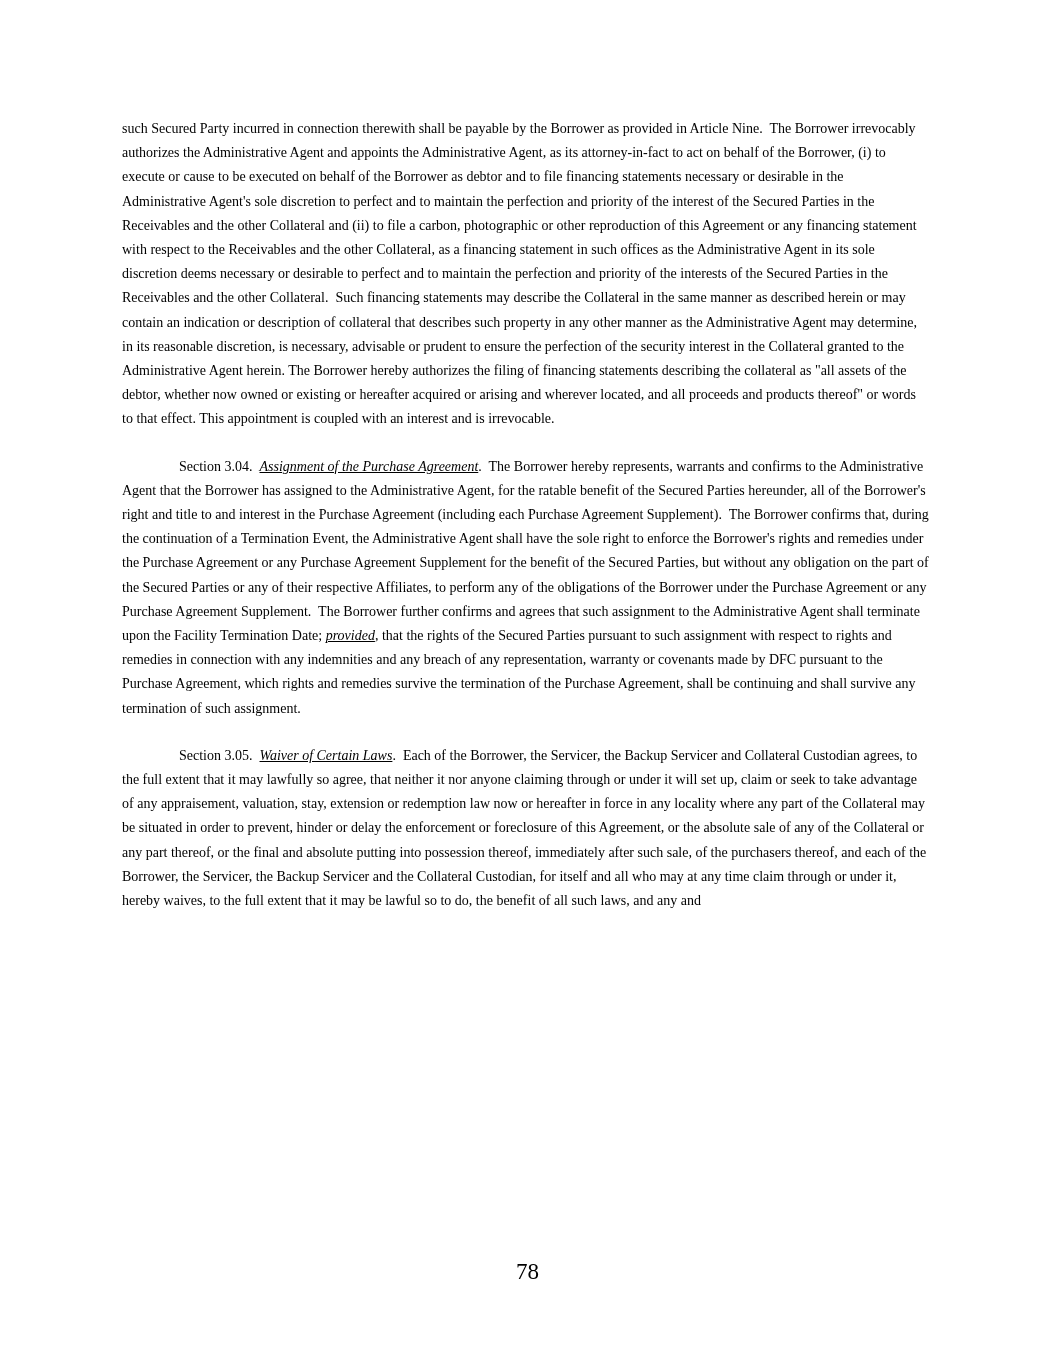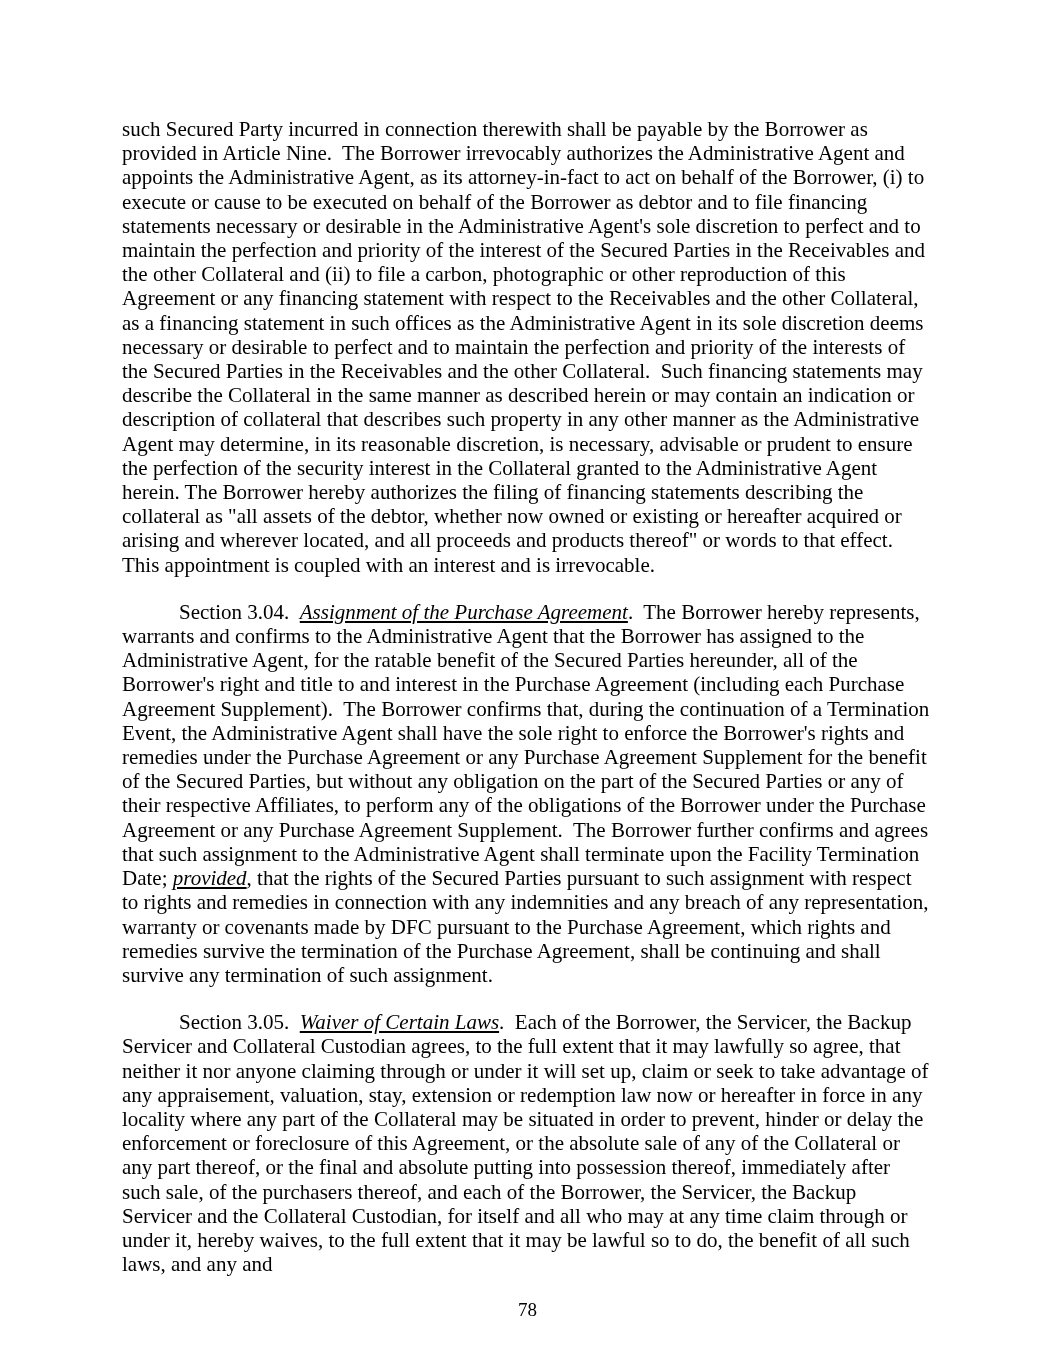--- a/index.html
+++ b/index.html
@@ -13,21 +13,21 @@
     height: 1365px;
     background: #ffffff;
     overflow: hidden;
   }
   .content {
     position: absolute;
     left: 122px;
     top: 117px;
     width: 808px;
     font-family: "Liberation Serif", "DejaVu Serif", serif;
-    font-size: 21px;
+    font-size: 14px;
     line-height: 24.2px;
     color: #000000;
     text-align: left;
   }
   .para {
     margin: 0 0 23px 0;
     white-space: pre-wrap;
   }
   .para.indent {
     text-indent: 57px;
@@ -36,23 +36,22 @@
     text-decoration: underline;
     font-style: italic;
   }
   .footer {
     position: absolute;
     top: 1259px;
     left: 0;
     width: 100%;
     text-align: center;
     font-family: "Liberation Serif", "DejaVu Serif", serif;
-    font-size: 19px;
+    font-size: 23px;
     color: #000000;
-    margin-top: 40px;
   }
 </style>
 </head>
 <body>
 
 <div class="page">
   <div class="content">
       <p class="para"><span class="">such Secured Party incurred in connection therewith shall be payable by the Borrower as provided in Article Nine.  The Borrower irrevocably authorizes the Administrative Agent and appoints the Administrative Agent, as its attorney-in-fact to act on behalf of the Borrower, (i) to execute or cause to be executed on behalf of the Borrower as debtor and to file financing statements necessary or desirable in the Administrative Agent's sole discretion to perfect and to maintain the perfection and priority of the interest of the Secured Parties in the Receivables and the other Collateral and (ii) to file a carbon, photographic or other reproduction of this Agreement or any financing statement with respect to the Receivables and the other Collateral, as a financing statement in such offices as the Administrative Agent in its sole discretion deems necessary or desirable to perfect and to maintain the perfection and priority of the interests of the Secured Parties in the Receivables and the other Collateral.  Such financing statements may describe the Collateral in the same manner as described herein or may contain an indication or description of collateral that describes such property in any other manner as the Administrative Agent may determine, in its reasonable discretion, is necessary, advisable or prudent to ensure the perfection of the security interest in the Collateral granted to the Administrative Agent herein. The Borrower hereby authorizes the filing of financing statements describing the collateral as "all assets of the debtor, whether now owned or existing or hereafter acquired or arising and wherever located, and all proceeds and products thereof" or words to that effect. This appointment is coupled with an interest and is irrevocable.</span></p>
       <p class="para indent"><span class="">Section 3.04.  </span><span class="u">Assignment of the Purchase Agreement</span><span class="">.  The Borrower hereby represents, warrants and confirms to the Administrative Agent that the Borrower has assigned to the Administrative Agent, for the ratable benefit of the Secured Parties hereunder, all of the Borrower's right and title to and interest in the Purchase Agreement (including each Purchase Agreement Supplement).  The Borrower confirms that, during the continuation of a Termination Event, the Administrative Agent shall have the sole right to enforce the Borrower's rights and remedies under the Purchase Agreement or any Purchase Agreement Supplement for the benefit of the Secured Parties, but without any obligation on the part of the Secured Parties or any of their respective Affiliates, to perform any of the obligations of the Borrower under the Purchase Agreement or any Purchase Agreement Supplement.  The Borrower further confirms and agrees that such assignment to the Administrative Agent shall terminate upon the Facility Termination Date; </span><span class="u">provided</span><span class="">, that the rights of the Secured Parties pursuant to such assignment with respect to rights and remedies in connection with any indemnities and any breach of any representation, warranty or covenants made by DFC pursuant to the Purchase Agreement, which rights and remedies survive the termination of the Purchase Agreement, shall be continuing and shall survive any termination of such assignment.</span></p>
       <p class="para indent"><span class="">Section 3.05.  </span><span class="u">Waiver of Certain Laws</span><span class="">.  Each of the Borrower, the Servicer, the Backup Servicer and Collateral Custodian agrees, to the full extent that it may lawfully so agree, that neither it nor anyone claiming through or under it will set up, claim or seek to take advantage of any appraisement, valuation, stay, extension or redemption law now or hereafter in force in any locality where any part of the Collateral may be situated in order to prevent, hinder or delay the enforcement or foreclosure of this Agreement, or the absolute sale of any of the Collateral or any part thereof, or the final and absolute putting into possession thereof, immediately after such sale, of the purchasers thereof, and each of the Borrower, the Servicer, the Backup Servicer and the Collateral Custodian, for itself and all who may at any time claim through or under it, hereby waives, to the full extent that it may be lawful so to do, the benefit of all such laws, and any and</span></p>

